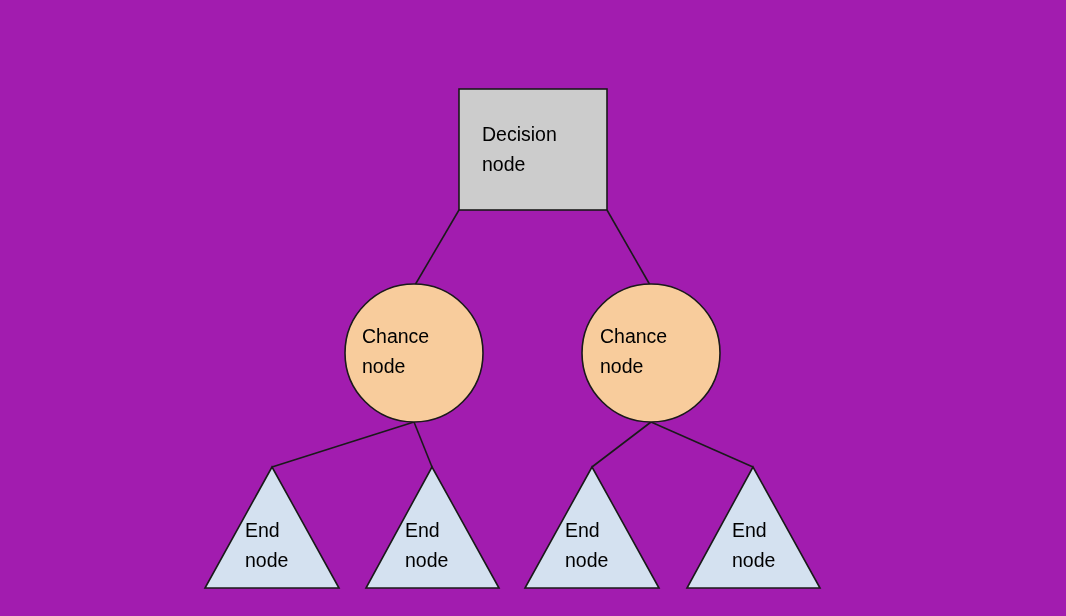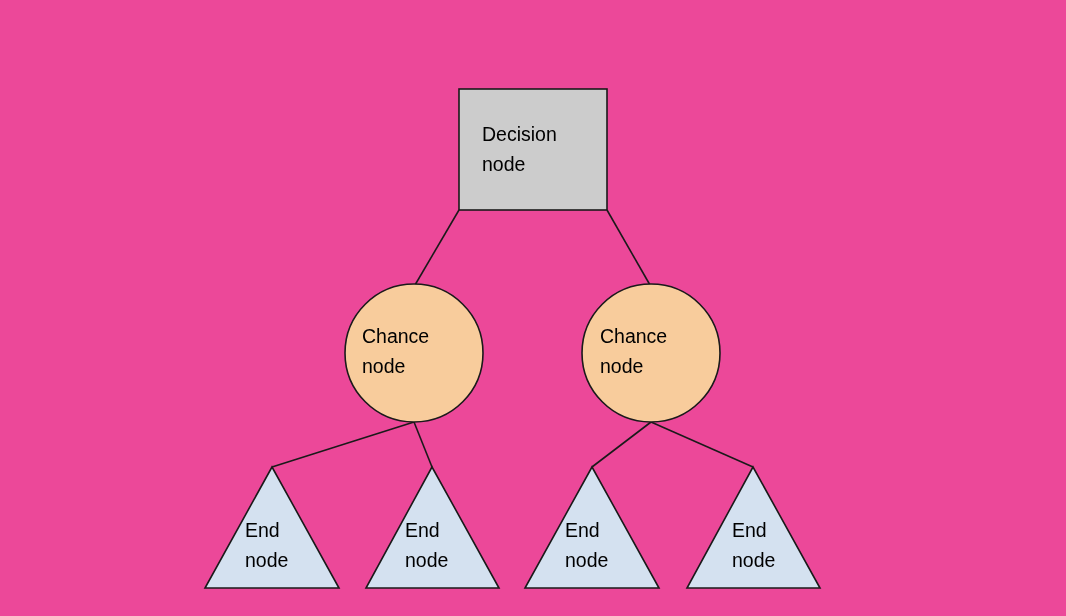--- a/index.html
+++ b/index.html
@@ -40,21 +40,21 @@
   }
   .shape-outline {
     stroke: #1a1a1a;
     stroke-width: 1.6;
     stroke-linejoin: miter;
   }
 </style>
 </head>
 <body>
 
-<div id="diagram-canvas" style="background: #ec4899;">
+<div id="diagram-canvas" style="background: #a21caf;">
   <svg id="diagram-svg" viewBox="0 0 1066 616" xmlns="http://www.w3.org/2000/svg">
 
     <g>
       <line class="edge-line" x1="459" y1="210" x2="415" y2="285" stroke="#1a1a1a"></line>
       <line class="edge-line" x1="607" y1="210" x2="650" y2="285" stroke="#1a1a1a"></line>
       <line class="edge-line" x1="414" y1="422" x2="272" y2="467" stroke="#1a1a1a"></line>
       <line class="edge-line" x1="414" y1="422" x2="432" y2="467" stroke="#1a1a1a"></line>
       <line class="edge-line" x1="651" y1="422" x2="592" y2="467" stroke="#1a1a1a"></line>
       <line class="edge-line" x1="651" y1="422" x2="753" y2="467" stroke="#1a1a1a"></line>
     </g>

